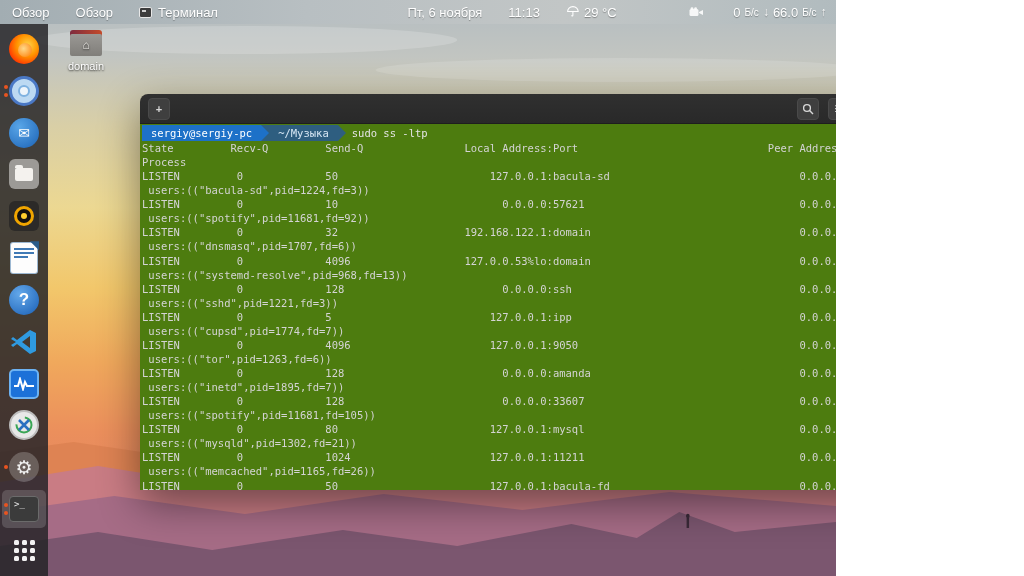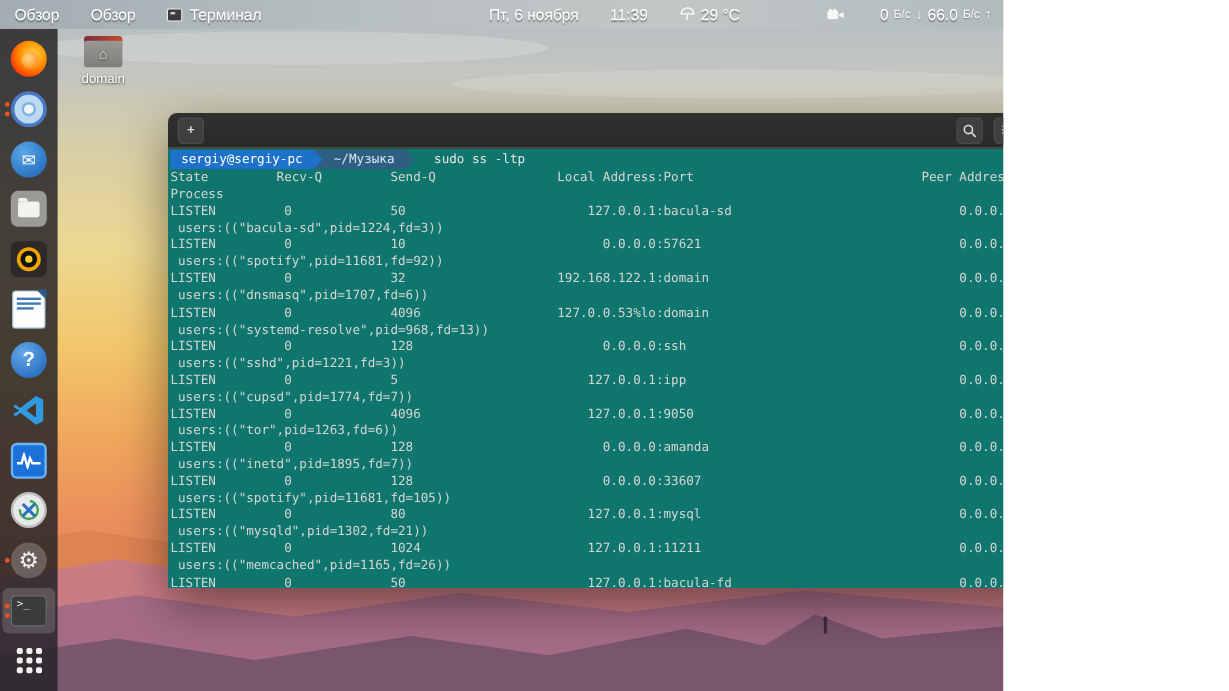--- a/index.html
+++ b/index.html
@@ -86,30 +86,30 @@
   .tb-btn { width:22px; height:22px; border-radius:4px; background:#3f3f3f; border:1px solid #4a4a4a;
     display:flex; align-items:center; justify-content:center; color:#d8d8d8; }
   .newtab { font-size:11px; font-weight:bold; }
   .title { position:absolute; left:50%; transform:translateX(-50%); color:#f2f2f2; font-weight:bold; font-size:13px; }
   .tb-right { position:absolute; right:8px; display:flex; align-items:center; gap:9px; }
   .winctl { width:18px; height:18px; display:flex; align-items:center; justify-content:center; color:#d8d8d8; font-size:11px; }
   .maxbox { width:8px; height:8px; border:1.5px solid #d8d8d8; }
   .closebtn { width:17px; height:17px; border-radius:50%; background:#e95420; color:#58180a;
     font-size:10px; font-weight:bold; display:flex; align-items:center; justify-content:center; }
 
-  .term-body { position:relative; height:366px; background:#0f766e; padding:1px 0 12px 2px;
+  .term-body { position:relative; height:366px; background:#4d7c0f; padding:1px 0 12px 2px;
     font-family:"DejaVu Sans Mono", monospace; font-size:10.5px; color:#d4d4d4; }
   .prompt-line { height:16px; display:flex; align-items:stretch; line-height:16px; white-space:pre; }
   .seg { padding:0 9px; }
   .seg-user { background:#1d71c8; color:#fff; }
   .seg-dir  { background:#2e5e80; color:#d7e7f4; }
   .arr { width:0; height:0; border-top:8px solid transparent; border-bottom:8px solid transparent; }
   .arr-user { border-left:8px solid #1d71c8; background:#2e5e80; }
   .arr-dir  { border-left:8px solid #2e5e80; }
-  .cmd { margin-left:16px; color:#e4e4e4; }
+  .cmd { margin-left:6px; color:#e4e4e4; }
   pre.output { white-space:pre; line-height:14.07px; font-size:10.5px; color:#d4d4d4; }
   .scroll-thumb { position:absolute; right:3px; top:120px; width:4px; height:104px; background:#8d8d8d; border-radius:2px; }
 </style>
 </head>
 <body>
 
 <div class="stage">
 
   <div class="wallpaper">
     <svg viewBox="0 0 1024 576" preserveAspectRatio="none">
@@ -143,21 +143,21 @@
       <span class="panel-item">Обзор</span>
       <span class="panel-item">Обзор</span>
       <span class="panel-item">
         <span class="term-glyph"></span>
         <span>Терминал</span>
       </span>
     </div>
     <div class="panel-center">
       <span class="clock">
         <span>Пт, 6 ноября</span>
-          <span>11:39</span>
+          <span>11:13</span>
       </span>
       <span class="weather">
         <svg width="13" height="13" viewBox="0 0 16 16">
           <path d="M8 2 C4 2 1.5 5 1.5 8 L14.5 8 C14.5 5 12 2 8 2 Z" fill="none" stroke="#fff" stroke-width="1.3"></path>
           <path d="M8 8 L8 12.5 C8 13.8 6.5 13.8 6.3 12.8" fill="none" stroke="#fff" stroke-width="1.3"></path>
         </svg>
         <span>29 °C</span>
       </span>
     </div>
     <div class="panel-right">

